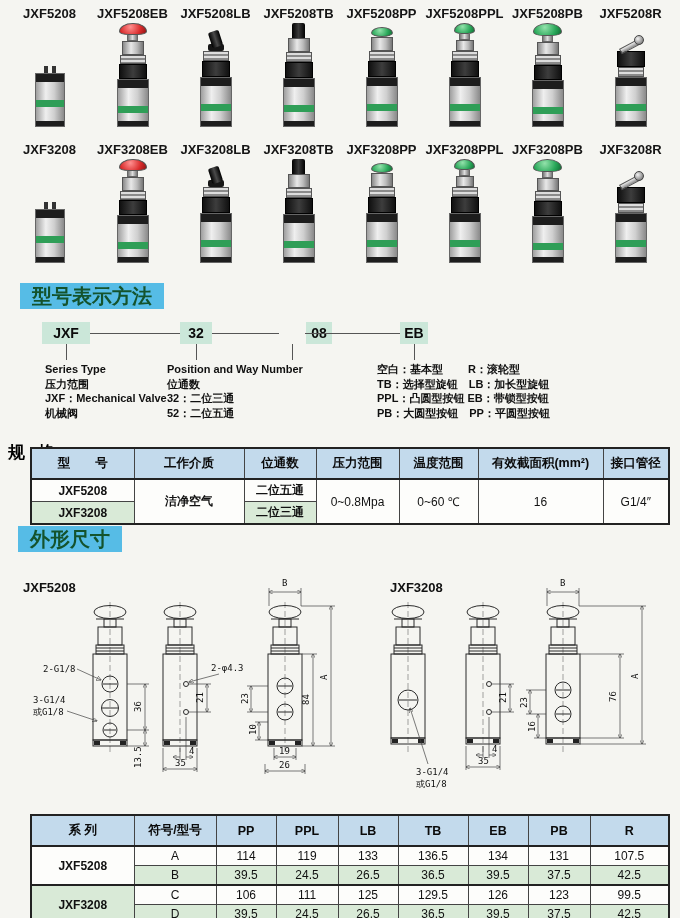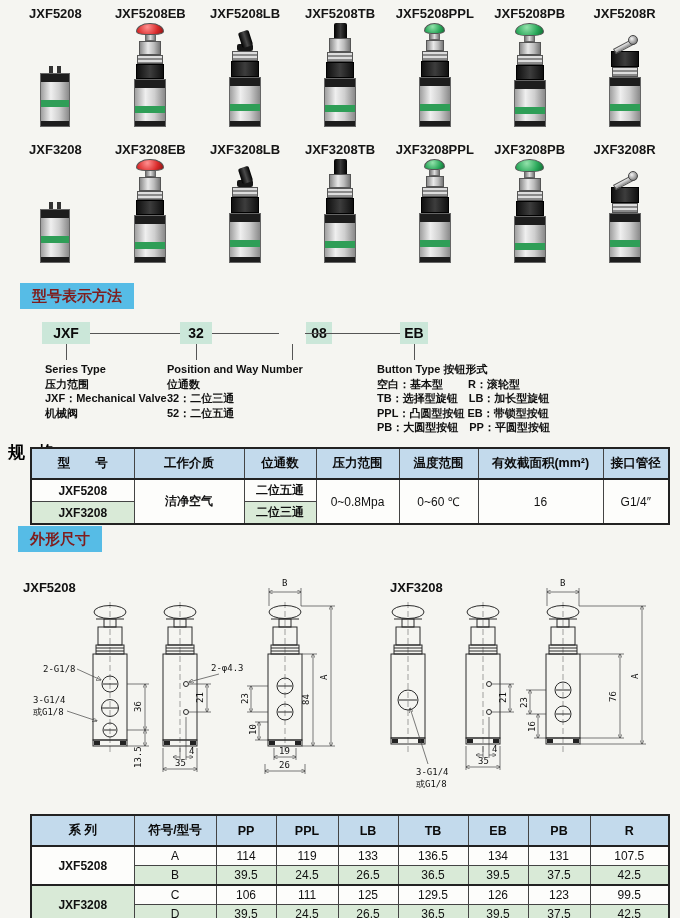--- a/index.html
+++ b/index.html
@@ -32,21 +32,21 @@
      linear-gradient(90deg,#9f9f9f,#efefef 35%,#cfcfcf 65%,#8a8a8a);}
   .v-body.v-body-basic{width:28px;height:52px;}
   .v-knob{width:11px;height:16px;background:linear-gradient(90deg,#000,#4a4a4a,#000);border-radius:2px;transform:rotate(-18deg);margin-bottom:-3px;}
   .v-knob-base{width:16px;height:7px;background:#161616;border-radius:2px;}
   .v-toggle{width:13px;height:15px;background:linear-gradient(90deg,#000,#3a3a3a,#000);border-radius:2px 2px 0 0;}
   .v-roller{width:26px;height:18px;position:relative;margin-bottom:-2px;}
   .v-roller::before{content:"";position:absolute;left:1px;top:8px;width:22px;height:4px;background:linear-gradient(#eee,#888);border:1px solid #555;transform:rotate(-28deg);}
   .v-roller::after{content:"";position:absolute;right:0;top:0;width:8px;height:8px;border-radius:50%;background:radial-gradient(circle at 35% 35%,#f2f2f2,#9a9a9a 60%,#555);border:1px solid #444;}
 
   
-  .sec-hdr{position:absolute;background:#56bce6;color:#7f1d1d;font-weight:700;font-size:15px;padding:4px 12px;line-height:18px;}
+  .sec-hdr{position:absolute;background:#56bce6;color:#14532d;font-weight:700;font-size:20px;padding:4px 12px;line-height:18px;}
 
   
   #modelcode{position:absolute;top:318px;left:0;width:680px;height:118px;}
   .mc-box{position:absolute;top:4px;height:22px;background:#cbe7d9;color:#0b0b0b;font-weight:700;font-size:14px;display:flex;align-items:center;justify-content:center;}
   .mc-hline{position:absolute;top:15px;height:1px;background:#555;}
   .mc-vline{position:absolute;width:1px;background:#555;}
   .mc-col{position:absolute;top:44px;font-size:11px;font-weight:700;line-height:14.5px;color:#101010;white-space:nowrap;}
 
   
   .tbl-title{position:absolute;font-size:17px;font-weight:700;color:#000;letter-spacing:4px;margin-top:17px;}
@@ -104,20 +104,30 @@
         <div class="product-label">JXF5208TB</div>
         <div class="valve-wrap">
           <div class="v-toggle"></div>
           <div class="v-cyl c-md"></div>
           <div class="v-rib"></div>
           <div class="v-blk"></div>
           <div class="v-body"></div>
         </div>
       </div>
       <div class="product-col">
+        <div class="product-label">JXF5208PP</div>
+        <div class="valve-wrap">
+          <div class="v-cap green-flat"></div>
+          <div class="v-cyl c-md"></div>
+          <div class="v-rib"></div>
+          <div class="v-blk"></div>
+          <div class="v-body"></div>
+        </div>
+      </div>
+      <div class="product-col">
         <div class="product-label">JXF5208PPL</div>
         <div class="valve-wrap">
           <div class="v-cap green-sm"></div>
           <div class="v-stem"></div>
           <div class="v-cyl c-sm"></div>
           <div class="v-rib"></div>
           <div class="v-blk"></div>
           <div class="v-body"></div>
         </div>
       </div>
@@ -168,20 +178,30 @@
           <div class="v-knob-base"></div>
           <div class="v-rib"></div>
           <div class="v-blk"></div>
           <div class="v-body"></div>
         </div>
       </div>
       <div class="product-col">
         <div class="product-label">JXF3208TB</div>
         <div class="valve-wrap">
           <div class="v-toggle"></div>
+          <div class="v-cyl c-md"></div>
+          <div class="v-rib"></div>
+          <div class="v-blk"></div>
+          <div class="v-body"></div>
+        </div>
+      </div>
+      <div class="product-col">
+        <div class="product-label">JXF3208PP</div>
+        <div class="valve-wrap">
+          <div class="v-cap green-flat"></div>
           <div class="v-cyl c-md"></div>
           <div class="v-rib"></div>
           <div class="v-blk"></div>
           <div class="v-body"></div>
         </div>
       </div>
       <div class="product-col">
         <div class="product-label">JXF3208PPL</div>
         <div class="valve-wrap">
           <div class="v-cap green-sm"></div>
@@ -234,21 +254,20 @@
       <div>JXF：Mechanical Valve</div>
       <div>机械阀</div>
     </div>
     <div class="mc-col" style="left:167px;">
       <div>Position and Way Number</div>
       <div>位通数</div>
       <div>32：二位三通</div>
       <div>52：二位五通</div>
     </div>
     <div class="mc-col" style="left:377px;">
-      <div>Button Type 按钮形式</div>
       <div>空白：基本型　　 R：滚轮型</div>
       <div>TB：选择型旋钮　LB：加长型旋钮</div>
       <div>PPL：凸圆型按钮 EB：带锁型按钮</div>
       <div>PB：大圆型按钮　PP：平圆型按钮</div>
     </div>
   </div>
 
   <div class="tbl-title" style="top:424px;left:8px;">规  格</div>
 
   <table class="data" style="top:447px;left:30px;width:638px;">

